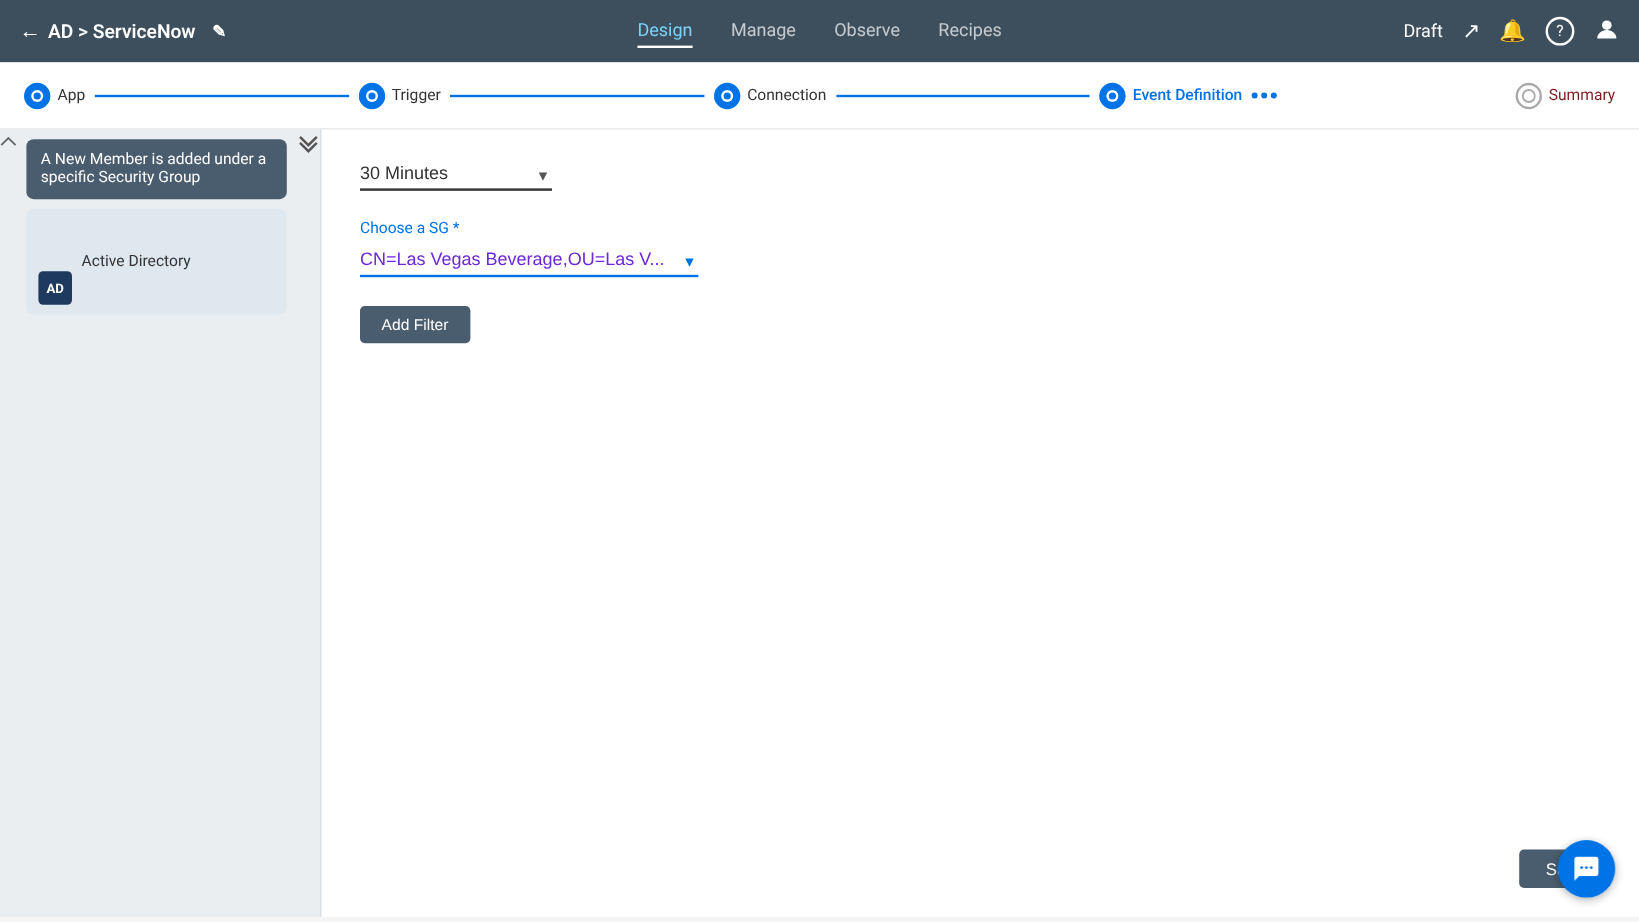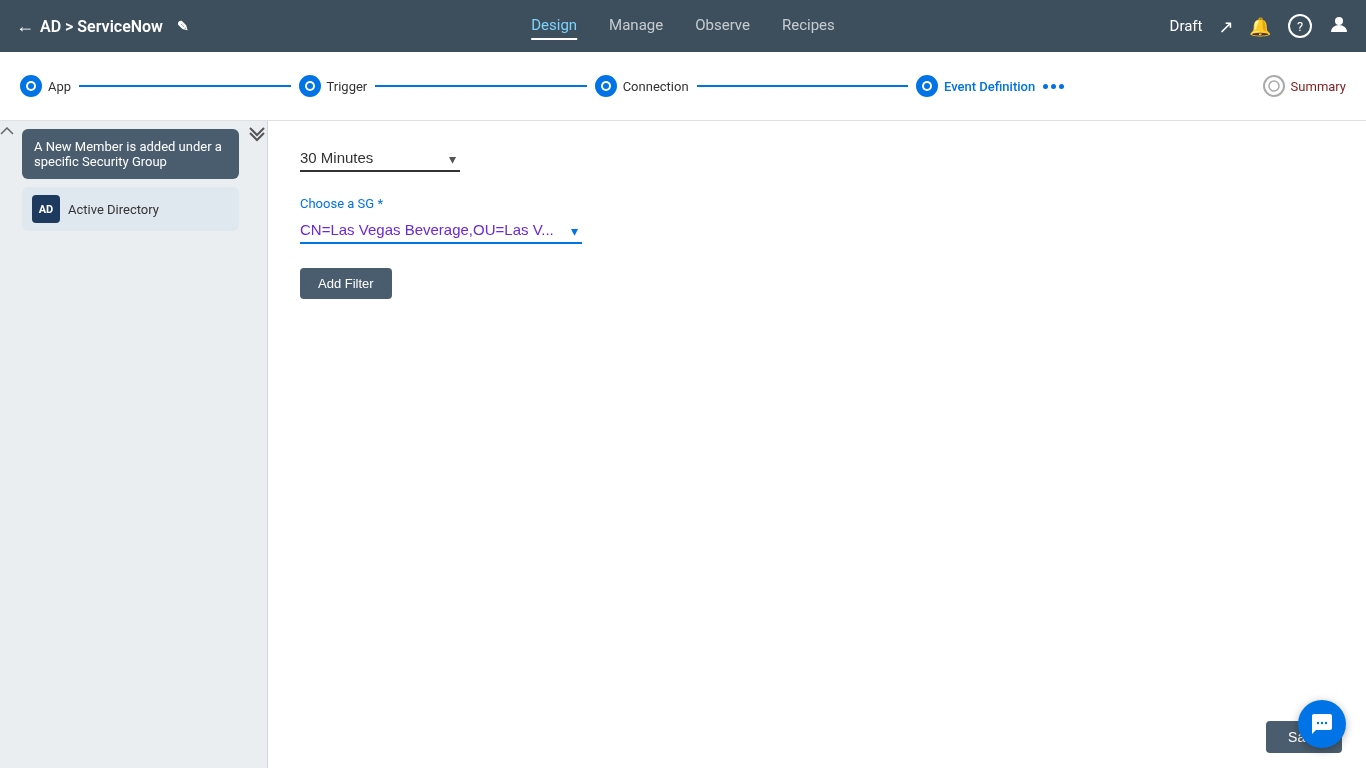--- a/index.html
+++ b/index.html
@@ -63,21 +63,21 @@
     }
     .nav-icon {
       color: white;
       font-size: 18px;
       cursor: pointer;
     }
 
     
     .step-bar {
       background: white;
-      height: 69px;
+      height: 56px;
       display: flex;
       align-items: center;
       padding: 0 20px;
       border-bottom: 1px solid #e0e0e0;
       gap: 0;
     }
     .step-item {
       display: flex;
       align-items: center;
       gap: 6px;
@@ -183,20 +183,21 @@
       background: #1e3a5f;
       border-radius: 4px;
       width: 28px;
       height: 28px;
       display: flex;
       align-items: center;
       justify-content: center;
       color: white;
       font-size: 11px;
       font-weight: bold;
+      margin-top: 44px;
     }
     .ad-label {
       font-size: 13px;
       color: #333;
     }
     .chevron-double-down {
       text-align: center;
       color: #555;
       font-size: 18px;
       padding: 4px 0;

